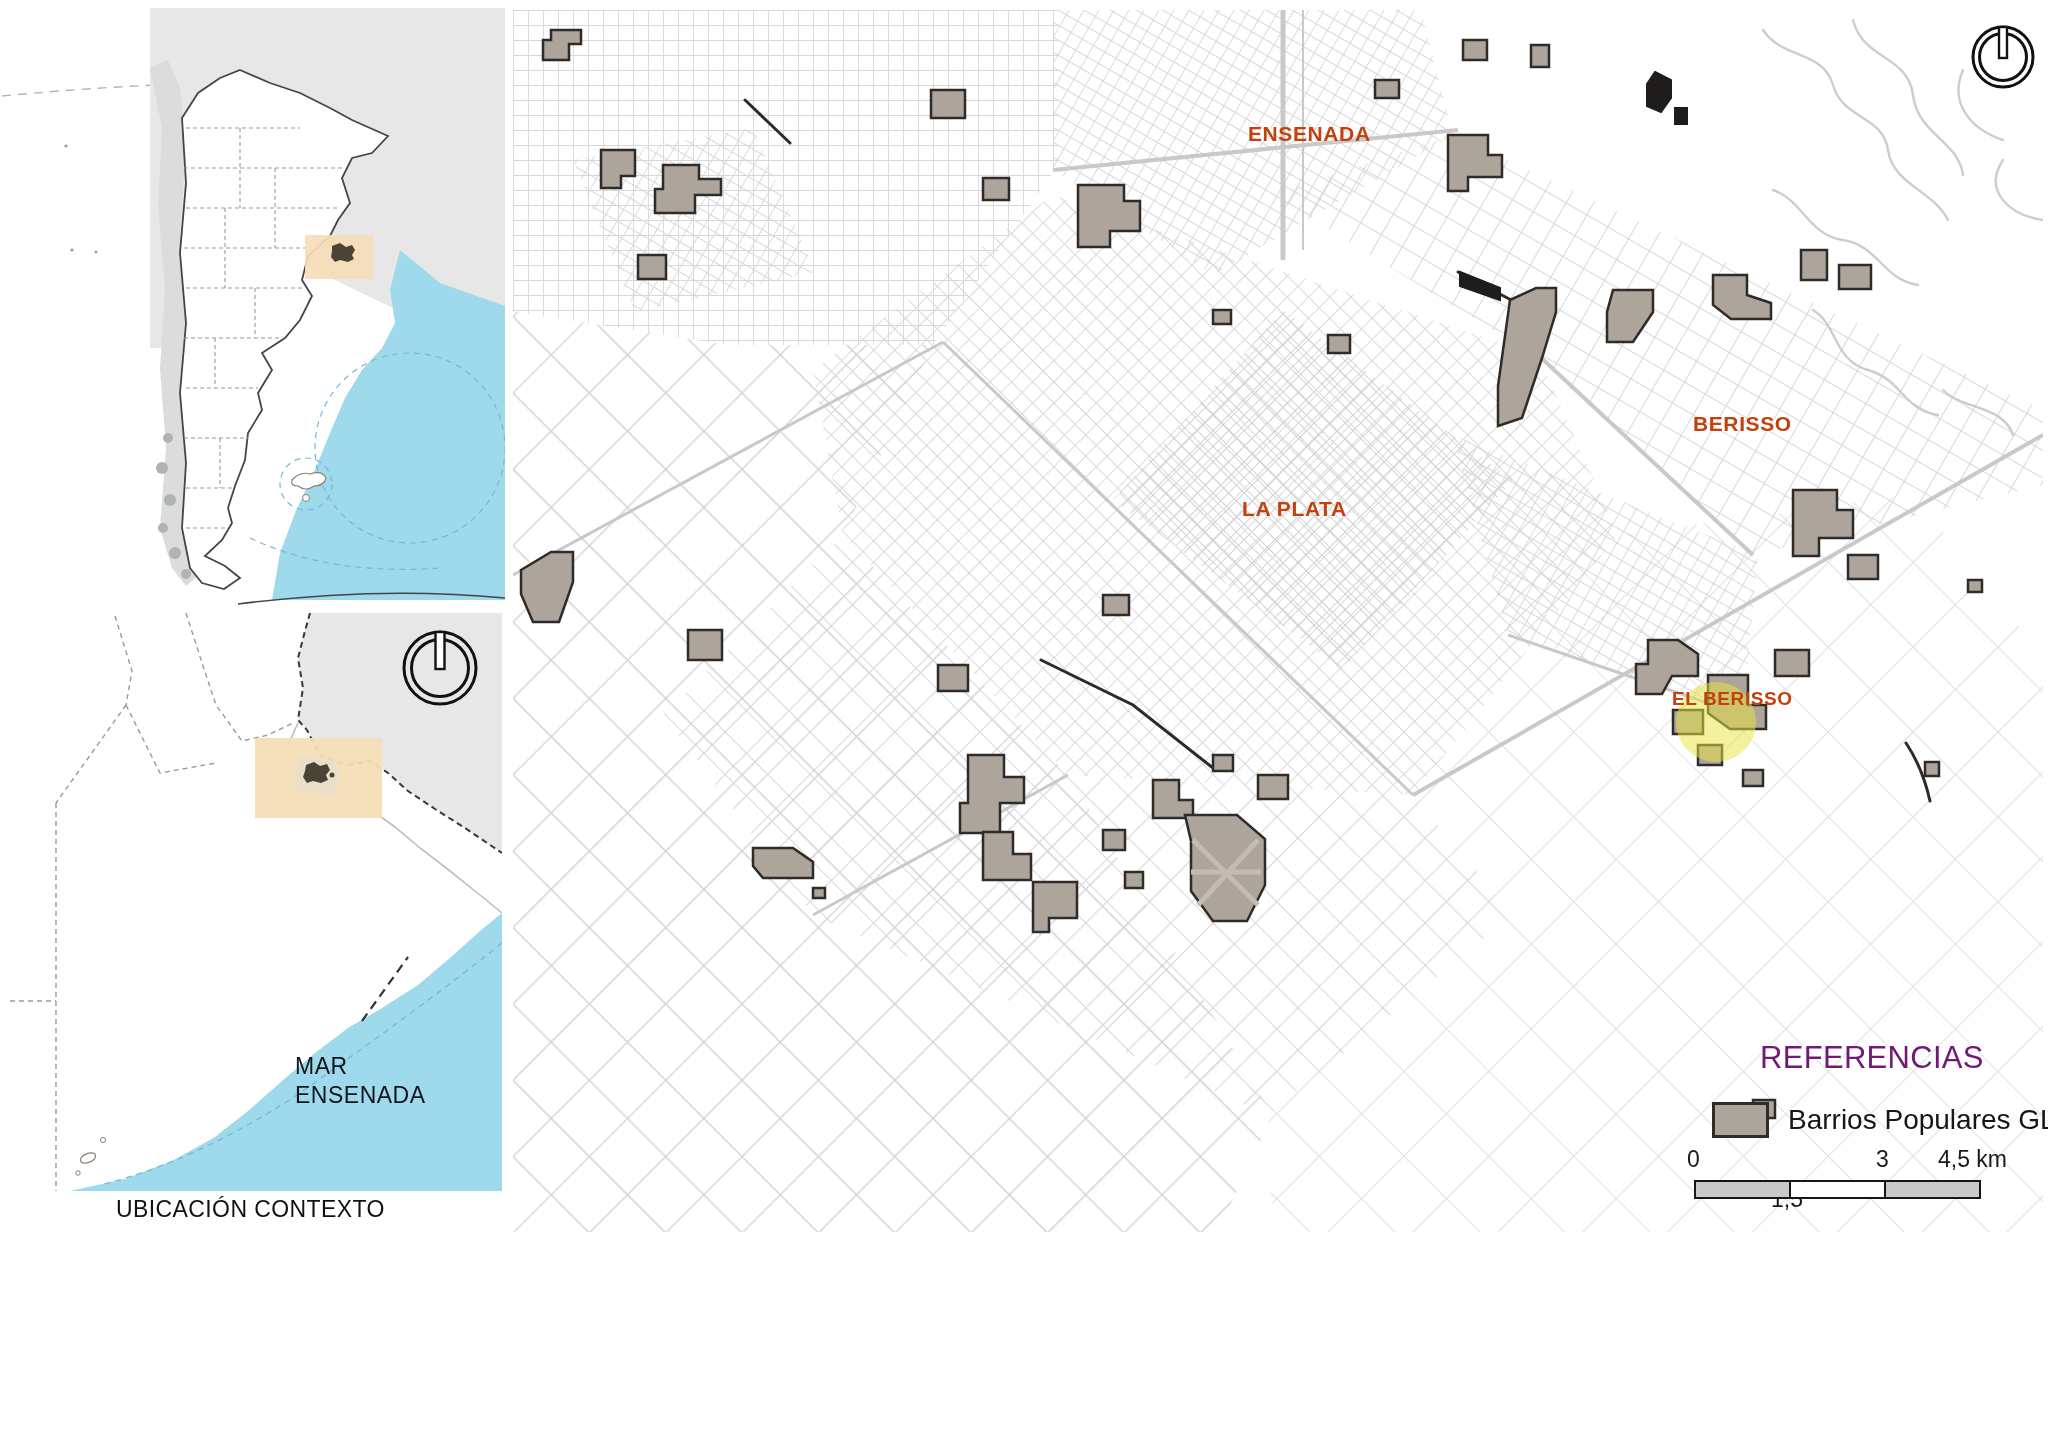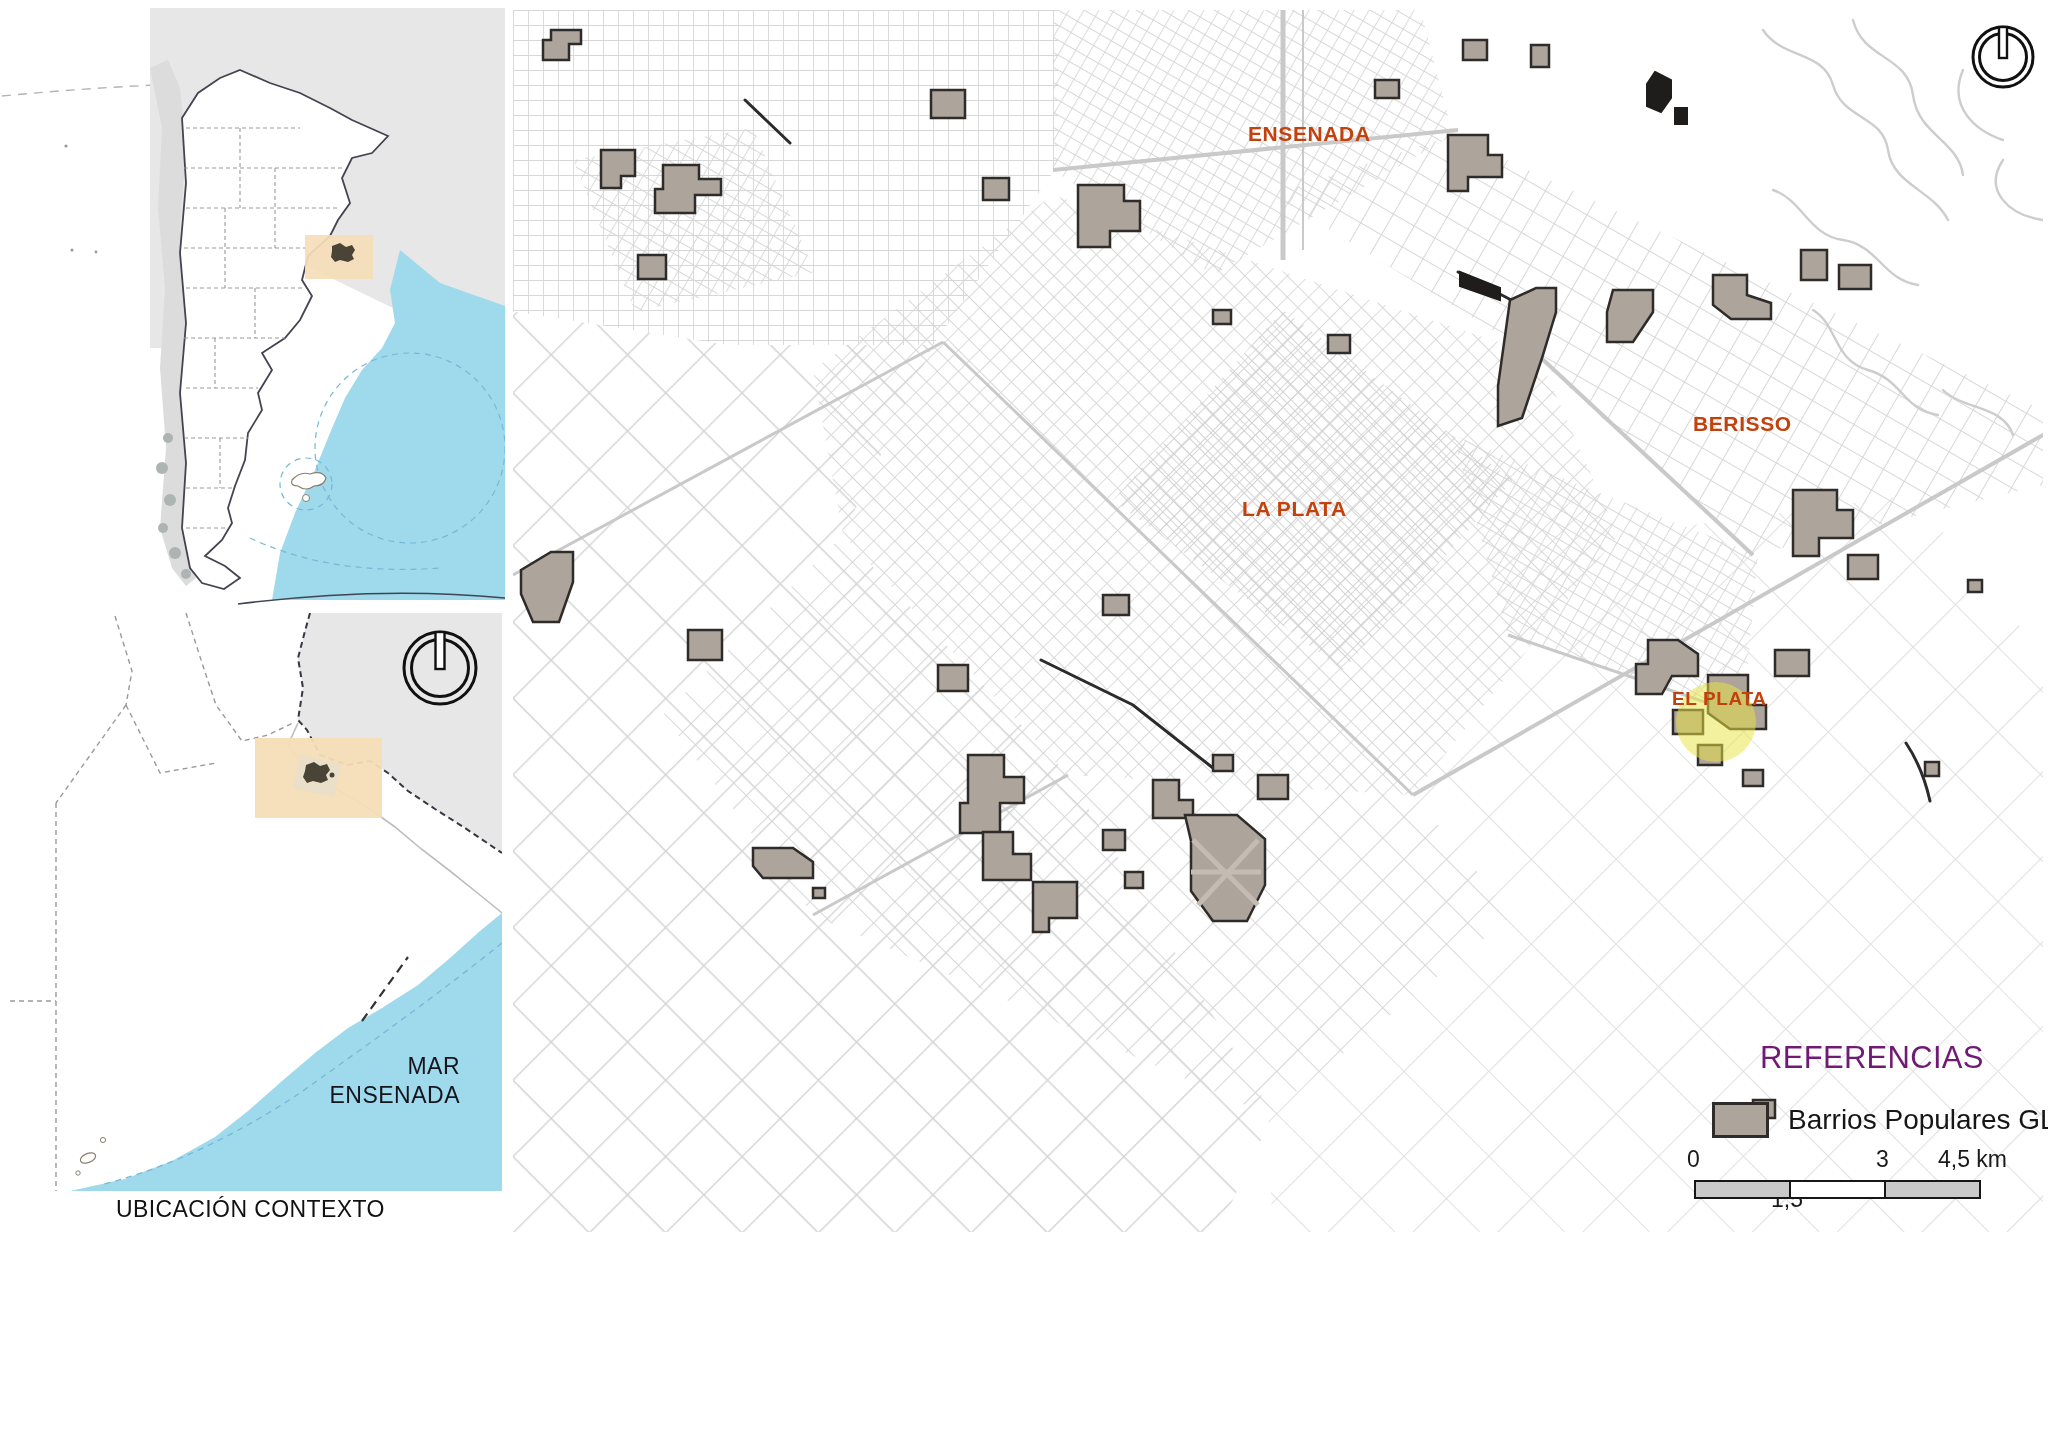--- a/index.html
+++ b/index.html
@@ -11,21 +11,21 @@
   .barrio{fill:var(--barrio-fill);stroke:var(--barrio-stroke);stroke-width:2.5;stroke-linejoin:miter;}
   .barrio-dark{fill:var(--barrio-dark);stroke:var(--barrio-dark);stroke-width:2;}
   .railway{stroke:var(--railway);stroke-width:3;fill:none;stroke-linecap:round;}
   .road{stroke:var(--road-gray);fill:none;}
   .wetland{stroke:var(--wetland);stroke-width:2.4;fill:none;stroke-linecap:round;}
   .compass-ring{fill:none;stroke:#111;stroke-width:3;}
   .compass-bar{fill:#fff;stroke:#111;stroke-width:2.4;}
   
   .map-label{font-weight:bold;font-size:21px;letter-spacing:.6px;color:#c2410c;white-space:nowrap;}
   .map-label.small{font-size:19px;}
-  .sea-label{font-size:23px;line-height:1.28;text-align:right;color:#14141c;letter-spacing:.5px;}
+  .sea-label{font-size:23px;line-height:1.28;text-align:left;color:#14141c;letter-spacing:.5px;}
   .caption{font-size:23px;color:#111;letter-spacing:.4px;white-space:nowrap;}
   .legend-title{font-size:31px;color:#701a75;letter-spacing:.3px;white-space:nowrap;}
   .legend-label{font-size:28px;color:#161616;white-space:nowrap;}
   .legend-swatch{width:57px;height:36px;background:var(--barrio-fill);border:3px solid var(--barrio-stroke);box-sizing:border-box;}
   .tick{font-size:23px;color:#1a1a1a;white-space:nowrap;}
   .scalebar{display:flex;width:283px;height:15px;border:2px solid #161616;box-sizing:content-box;background:#fff;}
   .scalebar .seg{flex:1;}
   .scalebar .seg.g{background:var(--scalebar-gray);}
   .scalebar .seg.w{background:#ffffff;}
   .scalebar .seg + .seg{border-left:2px solid #161616;}
@@ -271,21 +271,21 @@
     <g transform="translate(1490,47)">
       <circle r="30" class="compass-ring"></circle>
       <circle r="23.5" class="compass-ring"></circle>
       <rect x="-4" y="-30" width="8" height="31" class="compass-bar"></rect>
     </g>
   </svg>
 
   <div class="abs map-label" style="left:1248px;top:122px">ENSENADA</div>
   <div class="abs map-label" style="left:1242px;top:497px">LA PLATA</div>
   <div class="abs map-label" style="left:1693px;top:412px">BERISSO</div>
-  <div class="abs map-label small" style="left:1672px;top:688px">EL PLATA</div>
+  <div class="abs map-label small" style="left:1672px;top:688px">EL BERISSO</div>
 
   <div class="abs legend-title" style="left:1760px;top:1040px">REFERENCIAS</div>
   <div class="abs legend-swatch" style="left:1712px;top:1102px"></div>
   <div class="abs legend-label" style="left:1788px;top:1104px">Barrios Populares GLP</div>
 
   <div class="abs tick" style="left:1687px;top:1146px">0</div>
   <div class="abs tick" style="left:1771px;top:1186px">1,5</div>
   <div class="abs tick" style="left:1876px;top:1146px">3</div>
   <div class="abs tick" style="left:1938px;top:1146px">4,5 km</div>
   <div class="abs scalebar" style="left:1694px;top:1180px">

